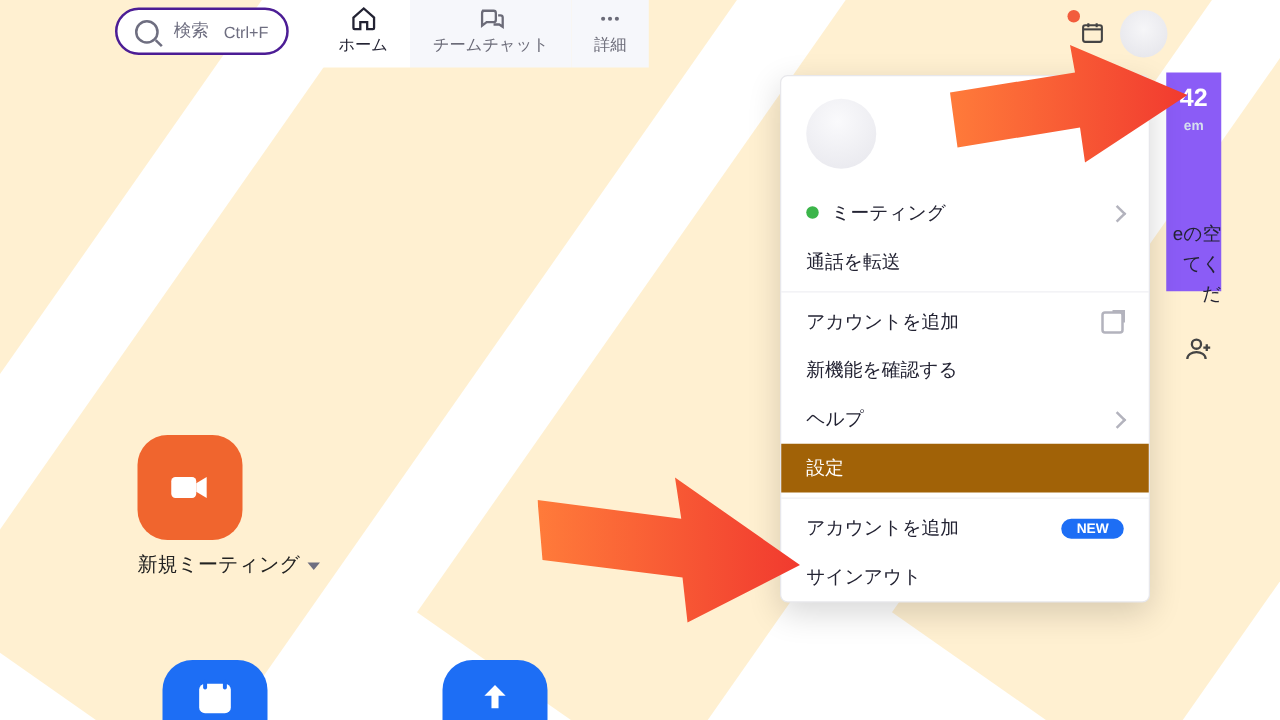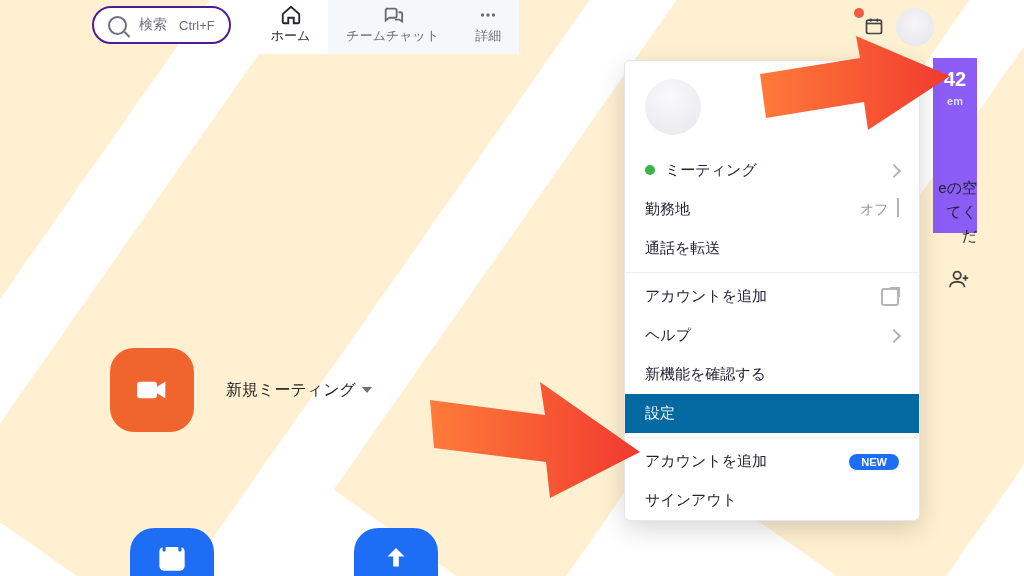--- a/index.html
+++ b/index.html
@@ -21,36 +21,36 @@
 .tab{height:50px;padding:4px 18px 0;display:flex;flex-direction:column;align-items:center;justify-content:flex-start;gap:1px;background:#F6F7FB;color:#6B6B78;font-size:13px}
 .tab.active{background:#fff;color:#232333}
 .tab-ico{width:22px;height:22px;display:block;color:#6B6B78}
 .tab.active .tab-ico{color:#232333}
 .right-ico{position:absolute;top:16px;width:20px;height:20px;color:#444}
 #cal{right:140px}
 .notif-dot{position:absolute;top:8px;right:160px;width:10px;height:10px;border-radius:50%;background:#F25C3C}
 .avatar{position:absolute;top:8px;right:90px;width:38px;height:38px;border-radius:50%;background:radial-gradient(circle at 50% 40%,#F6F6F8,#E3E3E9)}
 
 .actions{position:absolute;top:348px;left:110px;display:flex;gap:120px;z-index:3}
-.abtn{display:flex;flex-direction:row;align-items:center;gap:32px}
+.abtn{display:flex;flex-direction:column;align-items:flex-start;gap:10px}
 .square{width:84px;height:84px;border-radius:24px;display:flex;align-items:center;justify-content:center}
 .sq-orange{background:#F0652E}
 .sq-blue{background:#1D6EF5}
 .lbl{font-size:16px;color:#222;display:flex;align-items:center;gap:6px}
 .caret{width:0;height:0;border-left:5px solid transparent;border-right:5px solid transparent;border-top:6px solid #6E6E80}
 .actions2{position:absolute;top:528px;left:130px;display:flex;gap:140px;z-index:3}
 .square2{width:84px;height:60px;border-radius:24px 24px 0 0;display:flex;align-items:center;justify-content:center}
 
 .menu{position:absolute;top:60px;left:624px;width:294px;background:#fff;border:1px solid #E7E7EB;border-radius:6px;box-shadow:0 8px 26px rgba(0,0,0,.16);z-index:10;font-size:15px}
 .menu-head{height:90px;position:relative}
 .menu-head .hav{position:absolute;left:20px;top:18px;width:56px;height:56px;border-radius:50%;background:radial-gradient(circle at 45% 32%,#FAFAFC,#E6E6EC)}
 .menu ul{list-style:none;margin:0;padding:0}
 .menu li{padding:10px 20px;display:flex;align-items:center;justify-content:space-between;color:#232333;cursor:pointer}
 .menu li .status-dot{display:inline-block;width:10px;height:10px;border-radius:50%;background:#3BB54A;margin-right:10px}
-.menu li.sel{background:#0369a1;color:#fff}
+.menu li.sel{background:#a16207;color:#fff}
 .menu .div{height:1px;background:#EFEFF3;margin:4px 0}
 .chev{width:8px;height:8px;border-right:2px solid #B3B3BD;border-top:2px solid #B3B3BD;transform:rotate(45deg)}
 .ext{width:14px;height:14px;border:2px solid #B3B3BD;border-radius:3px;position:relative}
 .ext::after{content:"";position:absolute;right:-3px;top:-3px;width:8px;height:8px;border-top:2px solid #B3B3BD;border-right:2px solid #B3B3BD}
 .muted{color:#9A9AA5;font-size:14px}
 .badge{background:#1D6EF5;color:#fff;font-size:11px;font-weight:600;padding:2px 12px;border-radius:10px}
 
 .dark{position:absolute;top:58px;right:47px;width:44px;height:155px;background:#8b5cf6;color:#fff;padding:10px 0;text-align:center;font-size:20px;font-weight:600;z-index:4}
 .dark small{display:block;font-size:11px;font-weight:700;color:#D5DFEE;margin-top:4px}
 .right-txt{position:absolute;top:176px;right:47px;width:44px;text-align:right;font-size:15px;color:#232333;z-index:4;line-height:24px}
@@ -156,38 +156,34 @@
   <div class="menu">
     <div class="menu-head">
       <div class="hav"></div>
     </div>
     <ul>
       <li>
         <span><span class="status-dot"></span><span>ミーティング</span></span>
         <span class="chev"></span>
       </li>
       <li>
-        <span>勤務地</span>
-        <span><span class="muted">オフ</span>&nbsp;&nbsp;<span class="chev"></span></span>
-      </li>
-      <li>
           <span>通話を転送</span>
         </li>
       <div class="div"></div>
       <li>
         <span>アカウントを追加</span>
         <span class="ext"></span>
       </li>
       <li>
+          <span>新機能を確認する</span>
+        </li>
+      <li>
         <span>ヘルプ</span>
         <span class="chev"></span>
       </li>
-      <li>
-          <span>新機能を確認する</span>
-        </li>
       <li class="sel">
           <span>設定</span>
         </li>
       <div class="div"></div>
       <li>
         <span>アカウントを追加</span>
         <span class="badge">NEW</span>
       </li>
       <li>
           <span>サインアウト</span>

